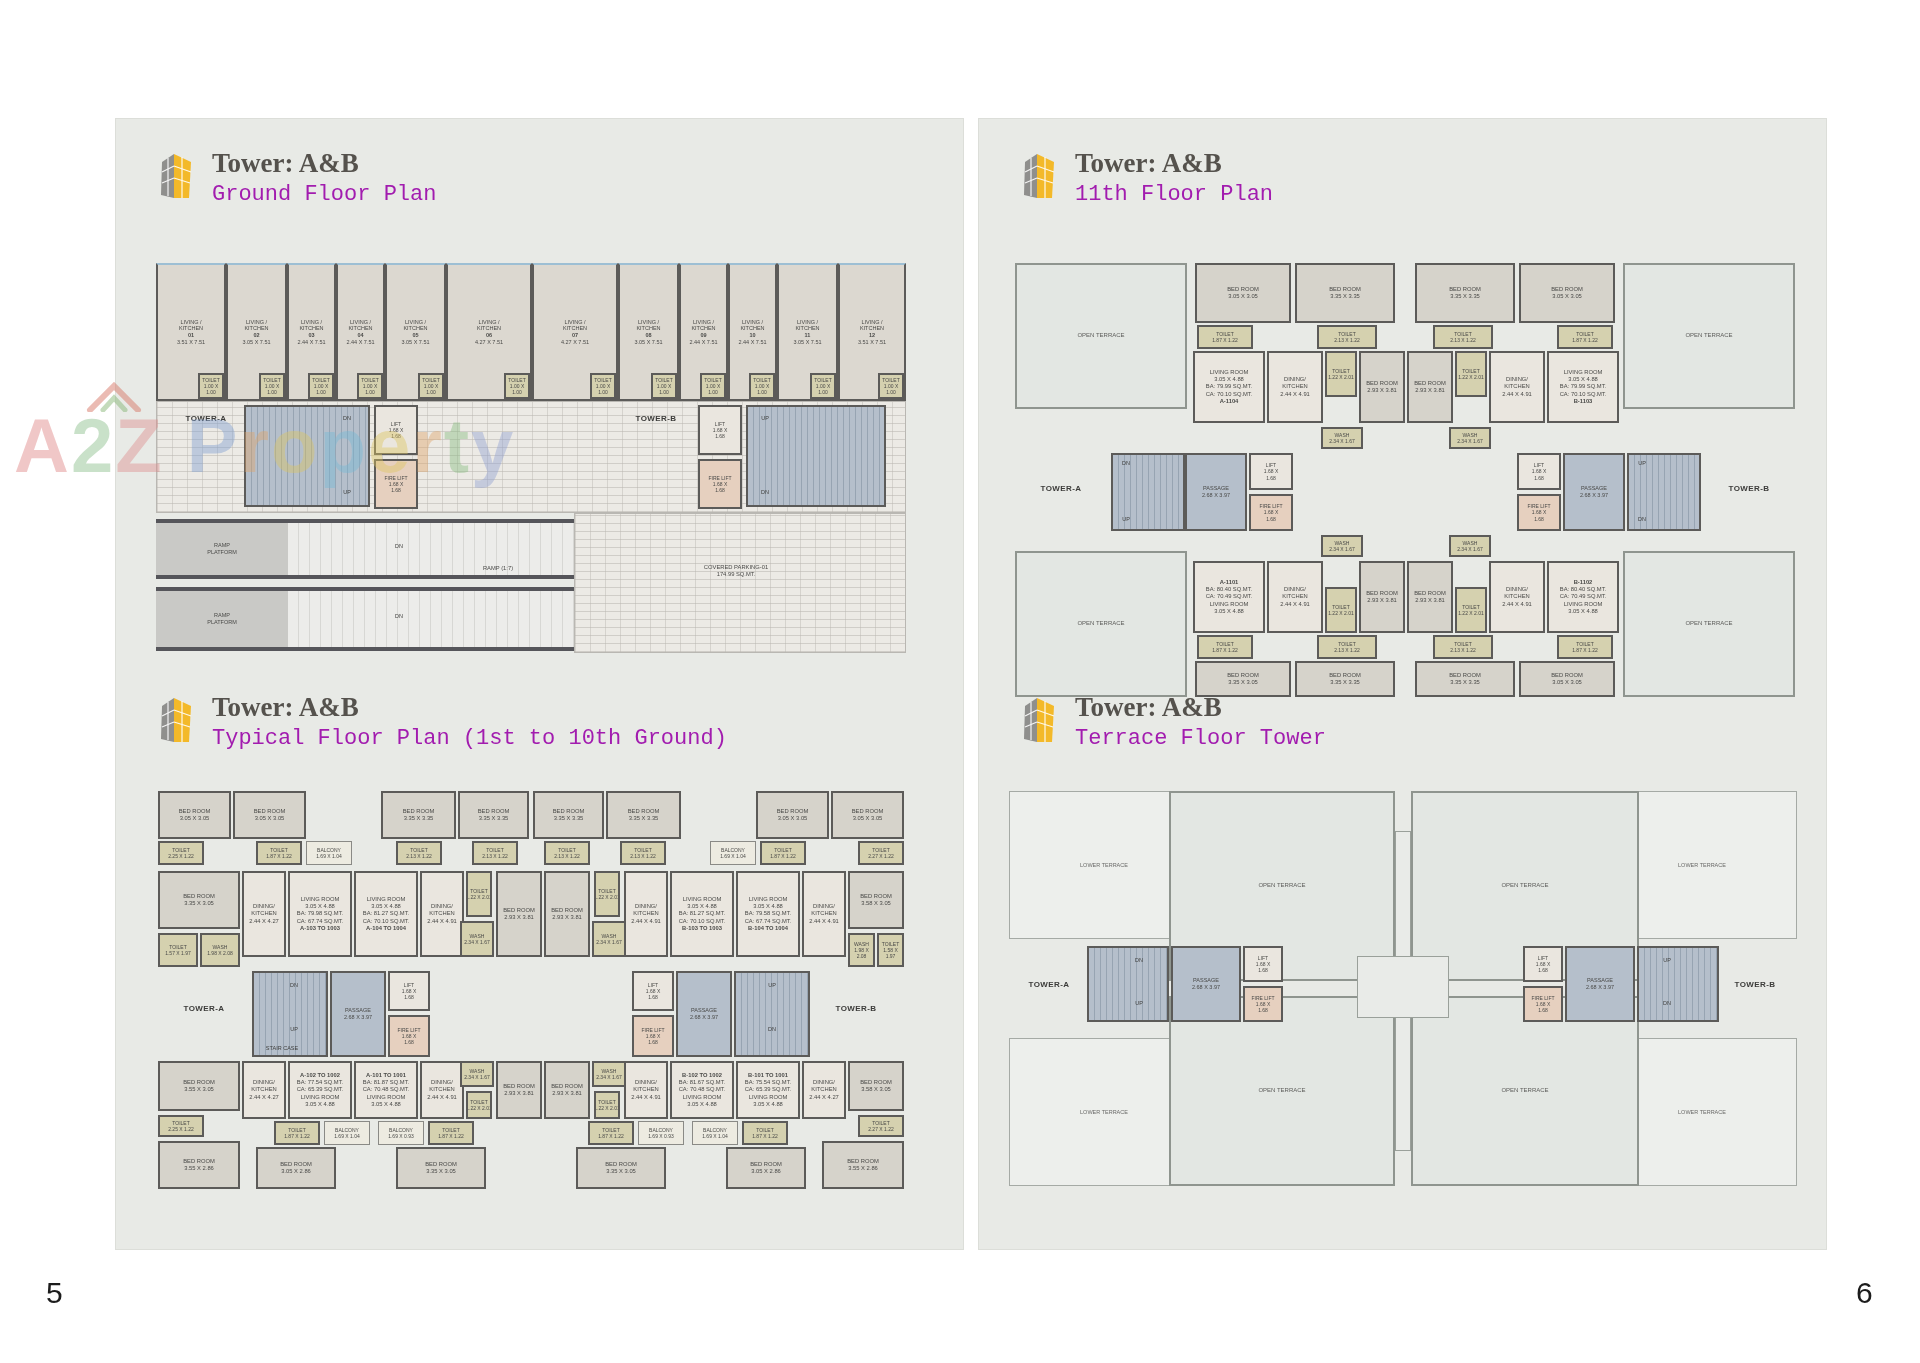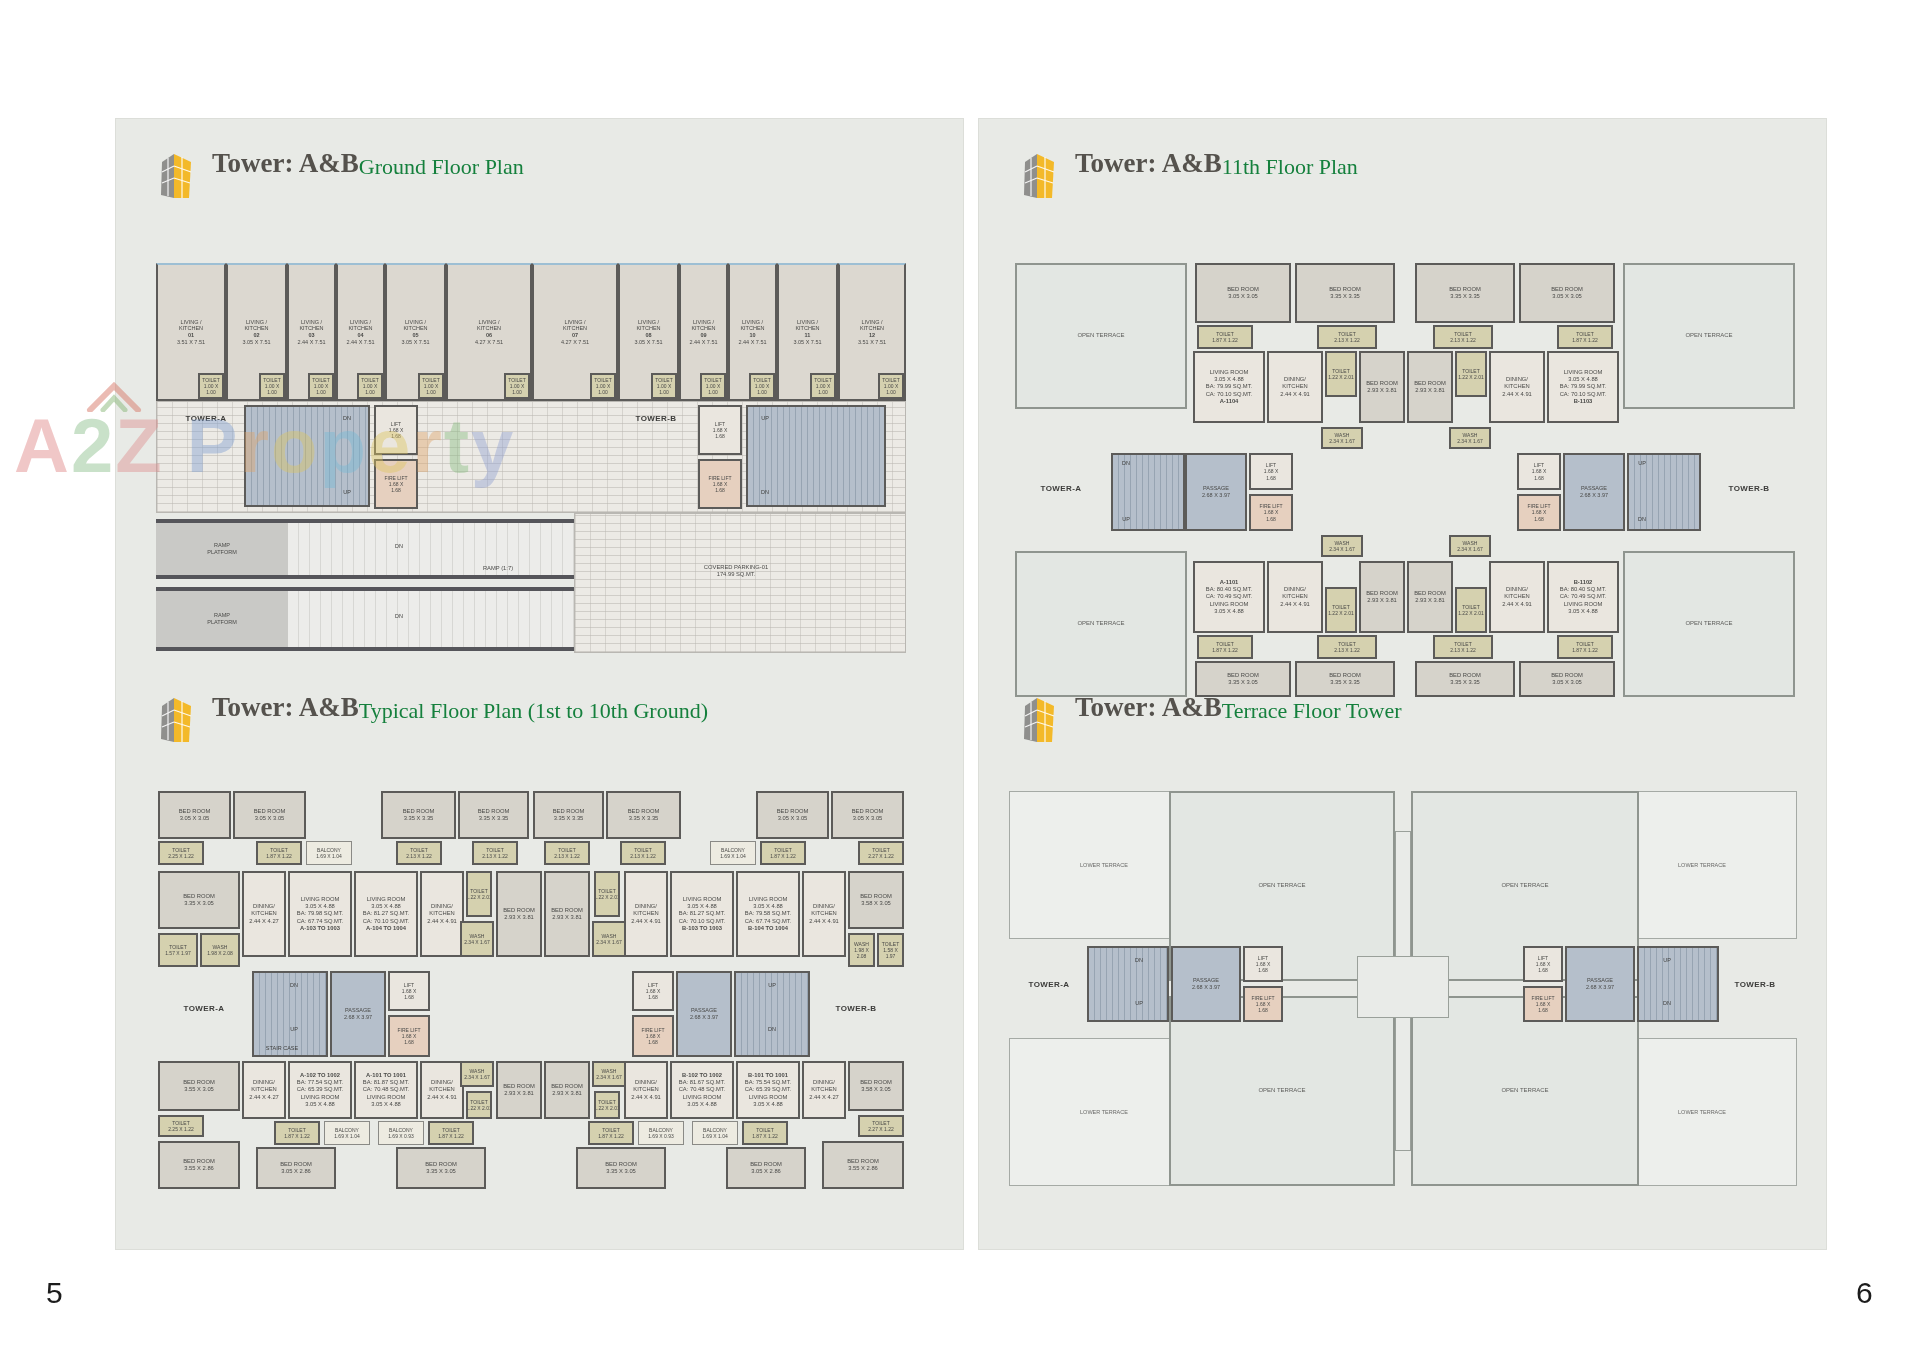--- a/index.html
+++ b/index.html
@@ -1,22 +1,22 @@
 <!DOCTYPE html>
 <html><head>
 <meta charset="utf-8">
 <style>
   html,body{margin:0;padding:0;background:#ffffff;}
   .page{position:relative;width:1920px;height:1363px;background:#ffffff;overflow:hidden;
         font-family:"Liberation Sans",sans-serif;}
   .panel{position:absolute;width:847px;height:1130px;background:#e8eae6;border:1px solid #dcded9;}
   .plan-header{position:absolute;display:flex;gap:14px;align-items:flex-start;}
-  .htxt{display:flex;flex-direction:row;}
+  .htxt{display:flex;flex-direction:column;}
   .ptitle{margin:0;font-family:"Liberation Serif",serif;font-size:27px;font-weight:bold;color:#55524d;line-height:1.05;}
-  .psub{font-family:Liberation Serif, serif;font-size:22px;color:#15803d;margin-top:5px;}
+  .psub{font-family:Liberation Mono, monospace;font-size:22px;color:#a21caf;margin-top:5px;}
   .canvas{position:absolute;}
   .room{position:absolute;box-sizing:border-box;display:flex;flex-direction:column;align-items:center;
         justify-content:center;text-align:center;color:#4a4a48;border:2px solid #5c5b59;
         font-size:5.8px;line-height:1.22;overflow:hidden;}
   .rline{display:block;white-space:nowrap;}
   .rline.b{font-weight:bold;}
   .bed{background:#d6d3cb;}
   .liv,.dk{background:#eae6df;}
   .shop{background:#dcd8d0;border-top-color:#9dbfd4;font-size:5.5px;}
   .wc{background:#d5d1af;font-size:5px;}

